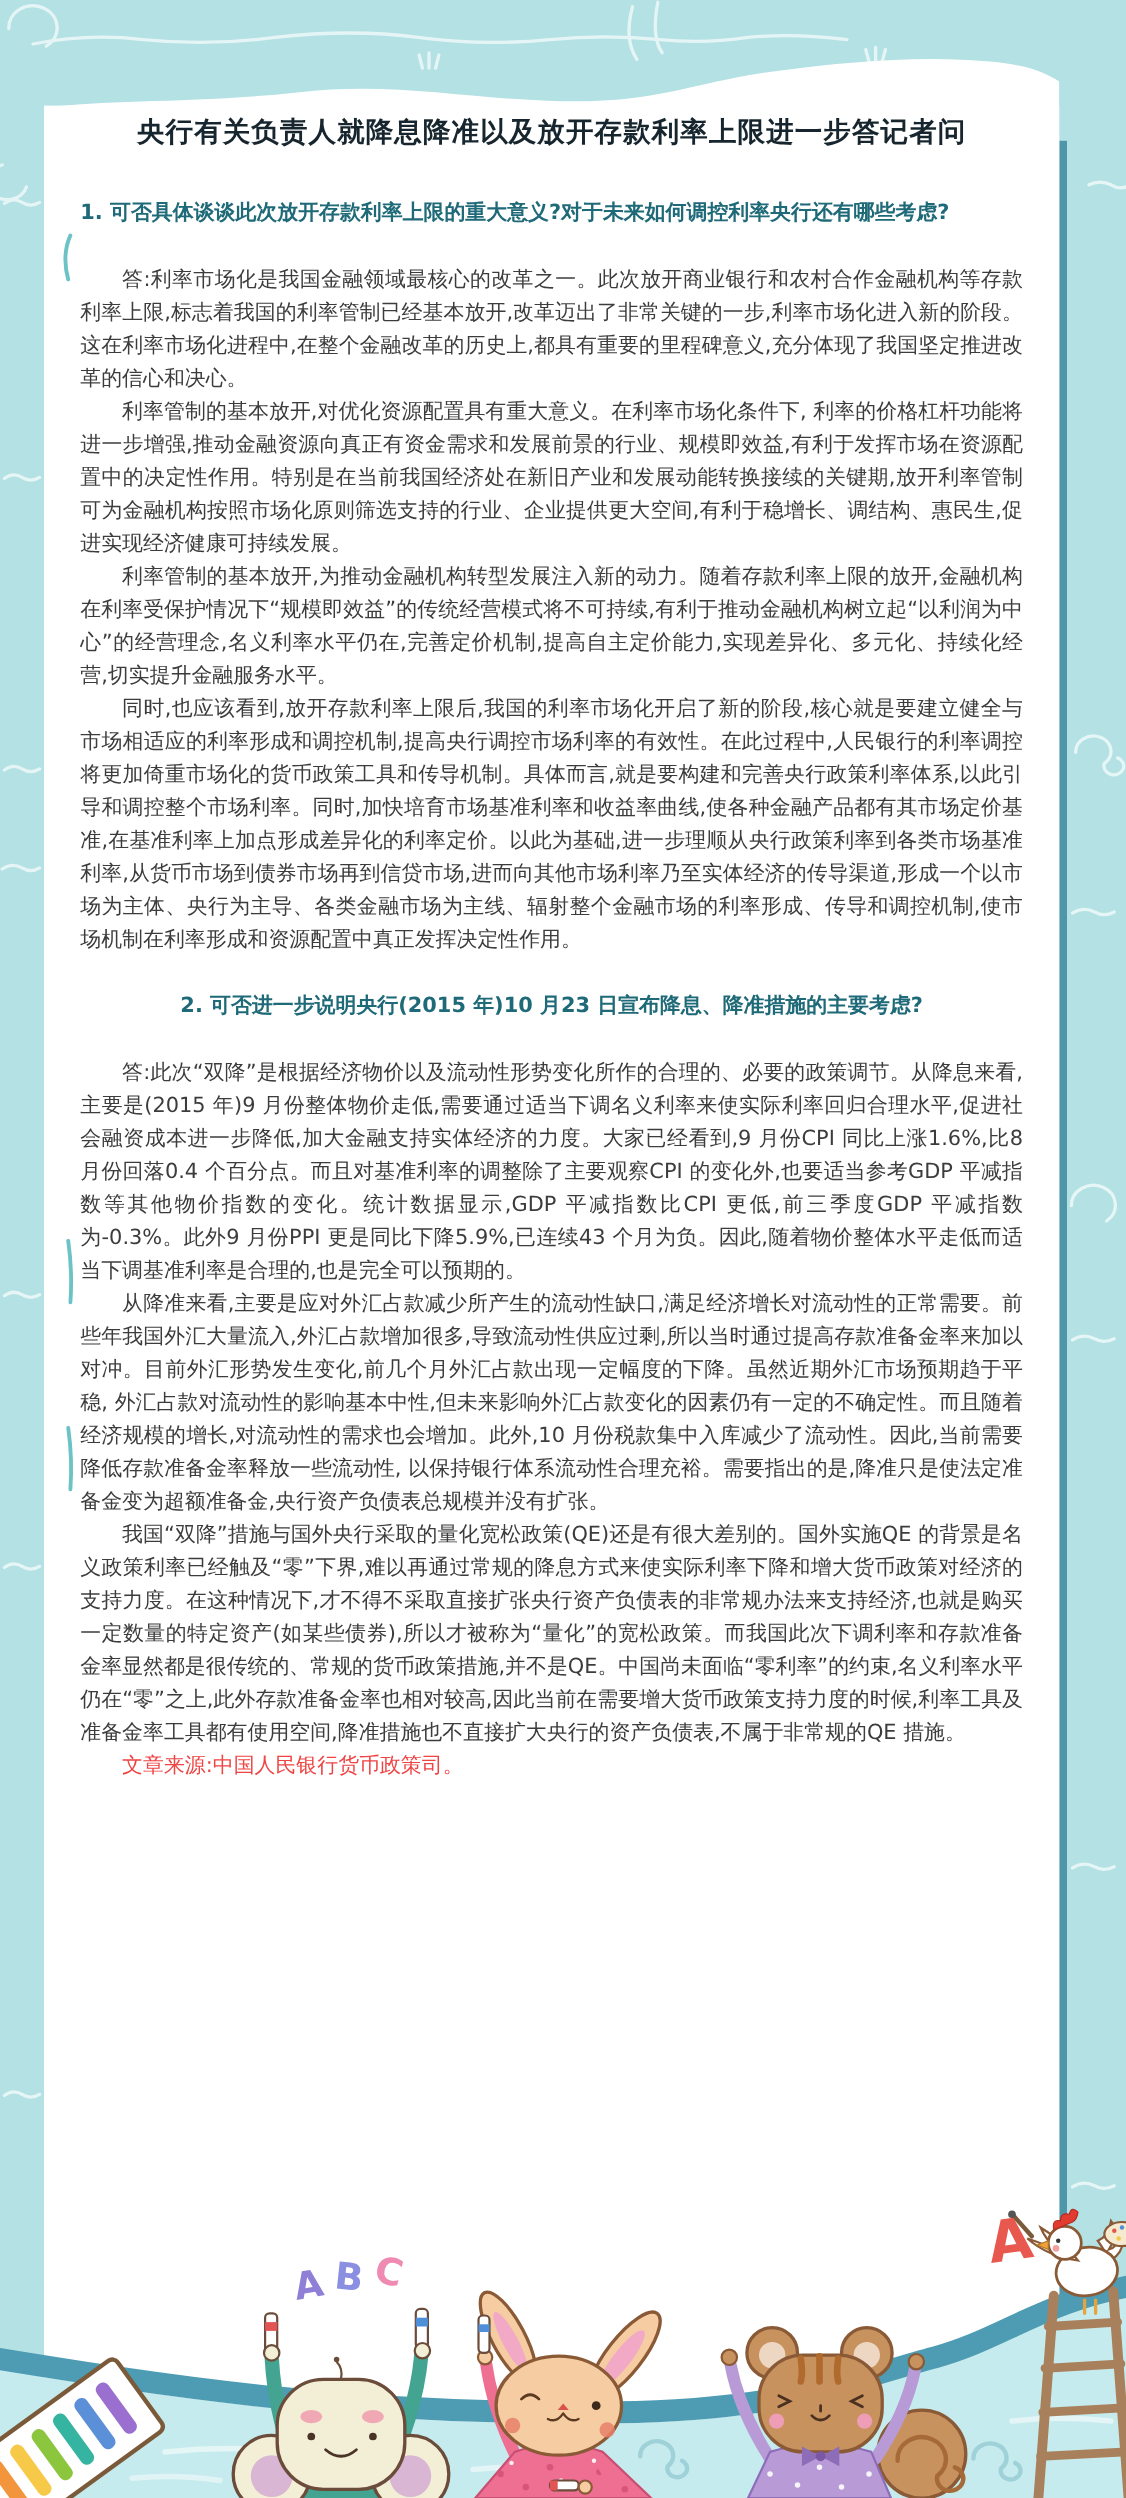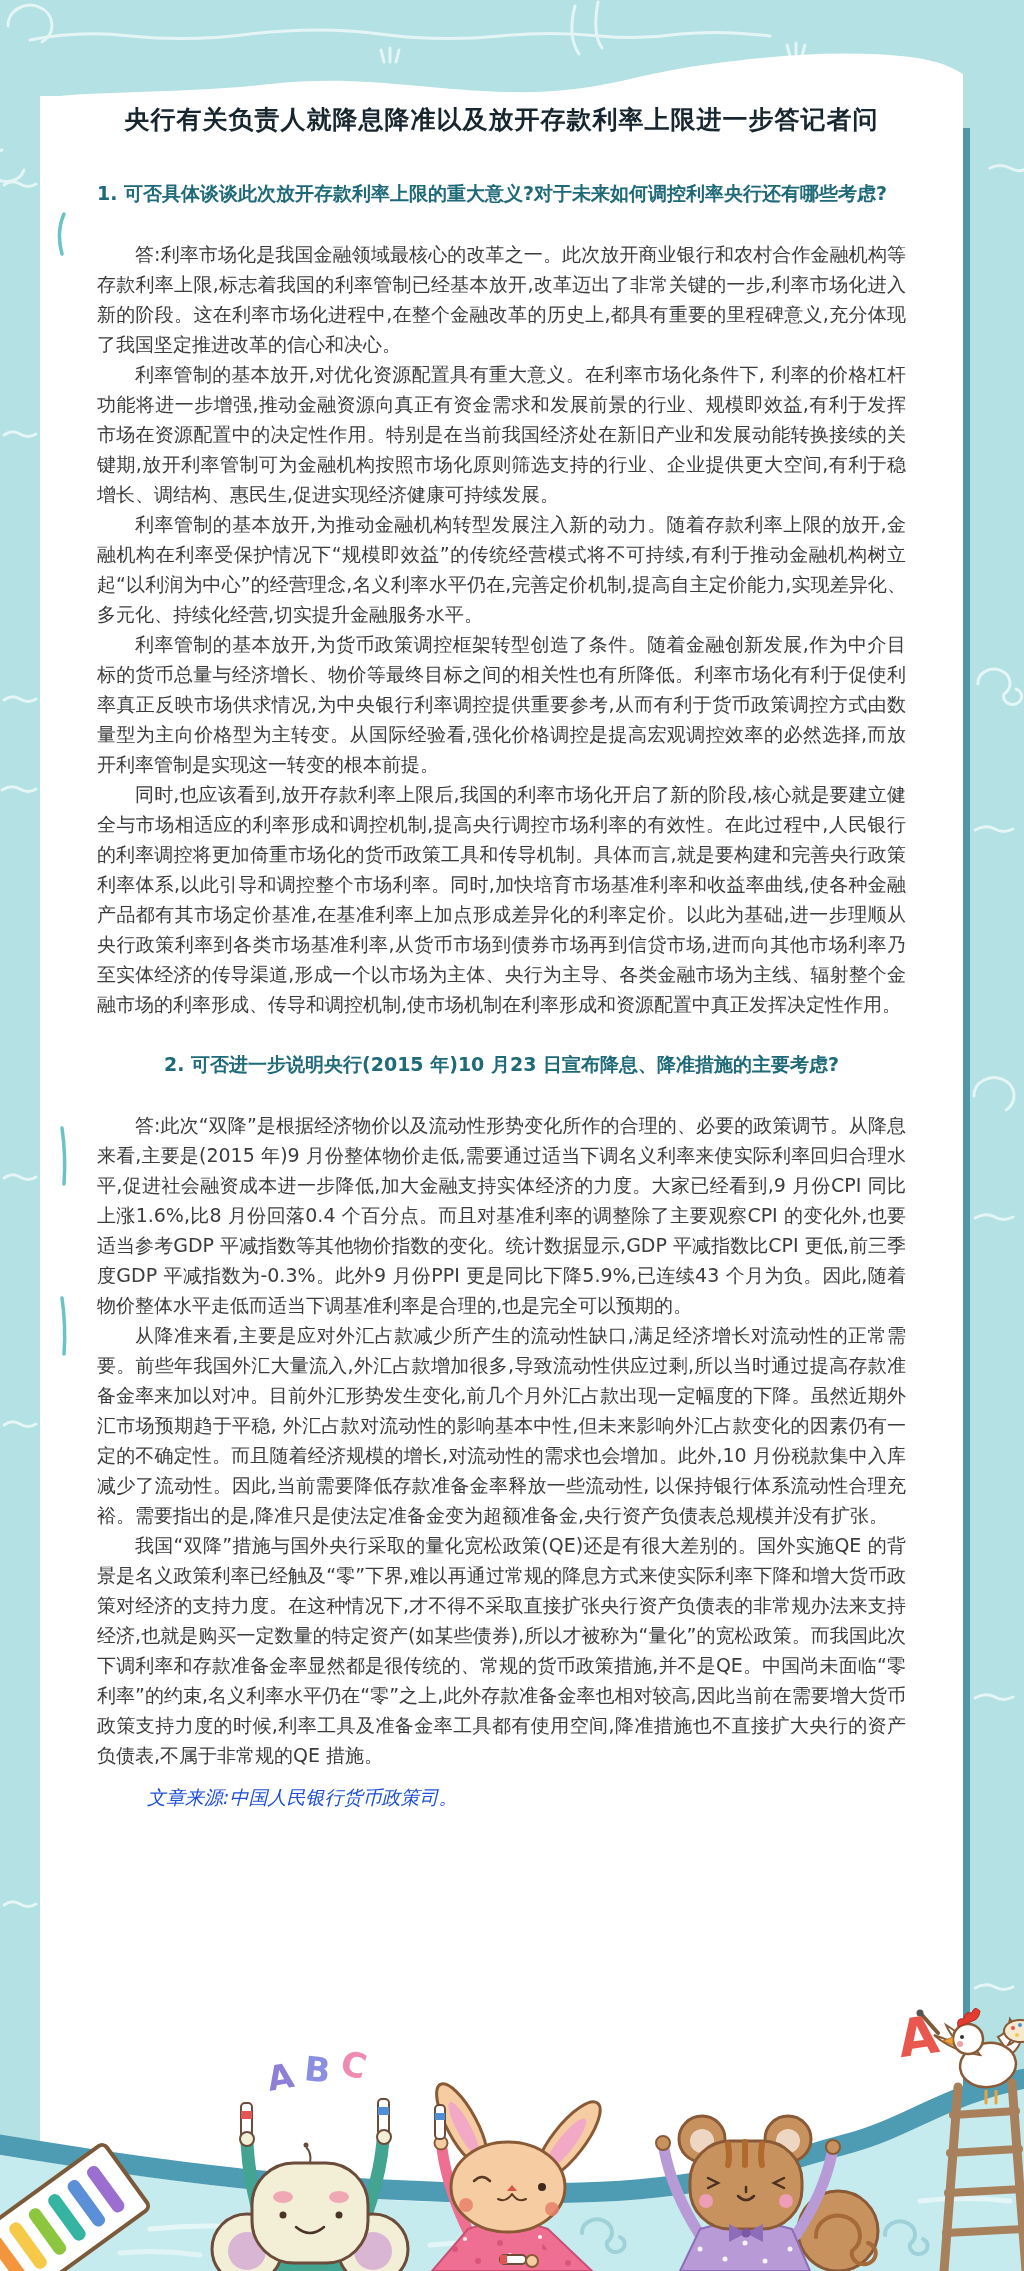--- a/index.html
+++ b/index.html
@@ -5,21 +5,21 @@
   html,body{margin:0;padding:0;}
   body{
     width:1024px;height:2271px;position:relative;overflow:hidden;
     background:#b3e1e4;
     font-family:"DejaVu Sans","Liberation Sans",sans-serif;
   }
   .bg-doodles{position:absolute;left:0;top:0;z-index:1;}
   .paper{
     position:absolute;left:40px;top:96px;width:923px;height:2175px;
     background:#ffffff;z-index:2;box-sizing:border-box;
-    padding:0 57px;
+    padding:0 33px;
   }
   .paper-cap{position:absolute;left:40px;top:40px;z-index:2;}
   .paper-shadow{
     position:absolute;left:963px;top:128px;width:7px;height:1975px;
     background:#4e96a8;z-index:2;
   }
   .article-title{
     margin:8px 4px 0;text-align:center;
     font-size:25px;line-height:32px;font-weight:800;
     color:#17262e;letter-spacing:1px;
@@ -27,21 +27,21 @@
   .q-heading{
     margin:44px 0 0;font-size:19px;line-height:27px;font-weight:800;
     color:#1f6a78;
   }
   .q-heading.second{margin-top:32px;text-align:center;}
   p.body-par{
     margin:0;font-size:19px;line-height:30px;color:#3c3c3c;
     text-align:justify;text-indent:2em;
   }
   p.first{margin-top:32px;}
-  p.source{margin:12px;font-size:19px;line-height:30px;color:#1d4ed8;text-indent:2em;font-style:italic;}
+  p.source{margin:0;font-size:19px;line-height:30px;color:#ef4444;text-indent:2em;}
   .paper-marks{position:absolute;left:0;top:0;z-index:3;}
   .bottom-scene{position:absolute;left:0;top:1991px;z-index:4;}
 </style>
 </head>
 <body>
 
 <svg class="bg-doodles" width="1024" height="2271" viewBox="0 0 1024 2271">
   <g stroke="#eef9f9" stroke-width="3" fill="none" opacity="0.85" stroke-linecap="round">
     <path d="M30,40 q50,-10 100,-4 q60,6 120,-2 q70,-8 130,0 q60,8 120,2 q50,-5 100,0 q40,4 80,-2 q40,-4 90,2"></path>
     <path d="M575,6 q-8,30 4,48"></path>
@@ -72,21 +72,20 @@
 </svg>
 <div class="paper-shadow"></div>
 
 <div class="paper">
   <h1 class="article-title">央行有关负责人就降息降准以及放开存款利率上限进一步答记者问</h1>
 
   <h2 class="q-heading">1. 可否具体谈谈此次放开存款利率上限的重大意义?对于未来如何调控利率央行还有哪些考虑?</h2>
   <p class="body-par first">答:利率市场化是我国金融领域最核心的改革之一。此次放开商业银行和农村合作金融机构等存款利率上限,标志着我国的利率管制已经基本放开,改革迈出了非常关键的一步,利率市场化进入新的阶段。这在利率市场化进程中,在整个金融改革的历史上,都具有重要的里程碑意义,充分体现了我国坚定推进改革的信心和决心。</p>
   <p class="body-par">利率管制的基本放开,对优化资源配置具有重大意义。在利率市场化条件下, 利率的价格杠杆功能将进一步增强,推动金融资源向真正有资金需求和发展前景的行业、规模即效益,有利于发挥市场在资源配置中的决定性作用。特别是在当前我国经济处在新旧产业和发展动能转换接续的关键期,放开利率管制可为金融机构按照市场化原则筛选支持的行业、企业提供更大空间,有利于稳增长、调结构、惠民生,促进实现经济健康可持续发展。</p>
   <p class="body-par">利率管制的基本放开,为推动金融机构转型发展注入新的动力。随着存款利率上限的放开,金融机构在利率受保护情况下“规模即效益”的传统经营模式将不可持续,有利于推动金融机构树立起“以利润为中心”的经营理念,名义利率水平仍在,完善定价机制,提高自主定价能力,实现差异化、多元化、持续化经营,切实提升金融服务水平。</p>
-  <p class="body-par">利率管制的基本放开,为货币政策调控框架转型创造了条件。随着金融创新发展,作为中介目标的货币总量与经济增长、物价等最终目标之间的相关性也有所降低。利率市场化有利于促使利率真正反映市场供求情况,为中央银行利率调控提供重要参考,从而有利于货币政策调控方式由数量型为主向价格型为主转变。从国际经验看,强化价格调控是提高宏观调控效率的必然选择,而放开利率管制是实现这一转变的根本前提。</p>
   <p class="body-par">同时,也应该看到,放开存款利率上限后,我国的利率市场化开启了新的阶段,核心就是要建立健全与市场相适应的利率形成和调控机制,提高央行调控市场利率的有效性。在此过程中,人民银行的利率调控将更加倚重市场化的货币政策工具和传导机制。具体而言,就是要构建和完善央行政策利率体系,以此引导和调控整个市场利率。同时,加快培育市场基准利率和收益率曲线,使各种金融产品都有其市场定价基准,在基准利率上加点形成差异化的利率定价。以此为基础,进一步理顺从央行政策利率到各类市场基准利率,从货币市场到债券市场再到信贷市场,进而向其他市场利率乃至实体经济的传导渠道,形成一个以市场为主体、央行为主导、各类金融市场为主线、辐射整个金融市场的利率形成、传导和调控机制,使市场机制在利率形成和资源配置中真正发挥决定性作用。</p>
 
   <h2 class="q-heading second">2. 可否进一步说明央行(2015 年)10 月23 日宣布降息、降准措施的主要考虑?</h2>
   <p class="body-par first">答:此次“双降”是根据经济物价以及流动性形势变化所作的合理的、必要的政策调节。从降息来看,主要是(2015 年)9 月份整体物价走低,需要通过适当下调名义利率来使实际利率回归合理水平,促进社会融资成本进一步降低,加大金融支持实体经济的力度。大家已经看到,9 月份CPI 同比上涨1.6%,比8 月份回落0.4 个百分点。而且对基准利率的调整除了主要观察CPI 的变化外,也要适当参考GDP 平减指数等其他物价指数的变化。统计数据显示,GDP 平减指数比CPI 更低,前三季度GDP 平减指数为-0.3%。此外9 月份PPI 更是同比下降5.9%,已连续43 个月为负。因此,随着物价整体水平走低而适当下调基准利率是合理的,也是完全可以预期的。</p>
   <p class="body-par">从降准来看,主要是应对外汇占款减少所产生的流动性缺口,满足经济增长对流动性的正常需要。前些年我国外汇大量流入,外汇占款增加很多,导致流动性供应过剩,所以当时通过提高存款准备金率来加以对冲。目前外汇形势发生变化,前几个月外汇占款出现一定幅度的下降。虽然近期外汇市场预期趋于平稳, 外汇占款对流动性的影响基本中性,但未来影响外汇占款变化的因素仍有一定的不确定性。而且随着经济规模的增长,对流动性的需求也会增加。此外,10 月份税款集中入库减少了流动性。因此,当前需要降低存款准备金率释放一些流动性, 以保持银行体系流动性合理充裕。需要指出的是,降准只是使法定准备金变为超额准备金,央行资产负债表总规模并没有扩张。</p>
   <p class="body-par">我国“双降”措施与国外央行采取的量化宽松政策(QE)还是有很大差别的。国外实施QE 的背景是名义政策利率已经触及“零”下界,难以再通过常规的降息方式来使实际利率下降和增大货币政策对经济的支持力度。在这种情况下,才不得不采取直接扩张央行资产负债表的非常规办法来支持经济,也就是购买一定数量的特定资产(如某些债券),所以才被称为“量化”的宽松政策。而我国此次下调利率和存款准备金率显然都是很传统的、常规的货币政策措施,并不是QE。中国尚未面临“零利率”的约束,名义利率水平仍在“零”之上,此外存款准备金率也相对较高,因此当前在需要增大货币政策支持力度的时候,利率工具及准备金率工具都有使用空间,降准措施也不直接扩大央行的资产负债表,不属于非常规的QE 措施。</p>
 
   <p class="source">文章来源:中国人民银行货币政策司。</p>
 </div>
 

